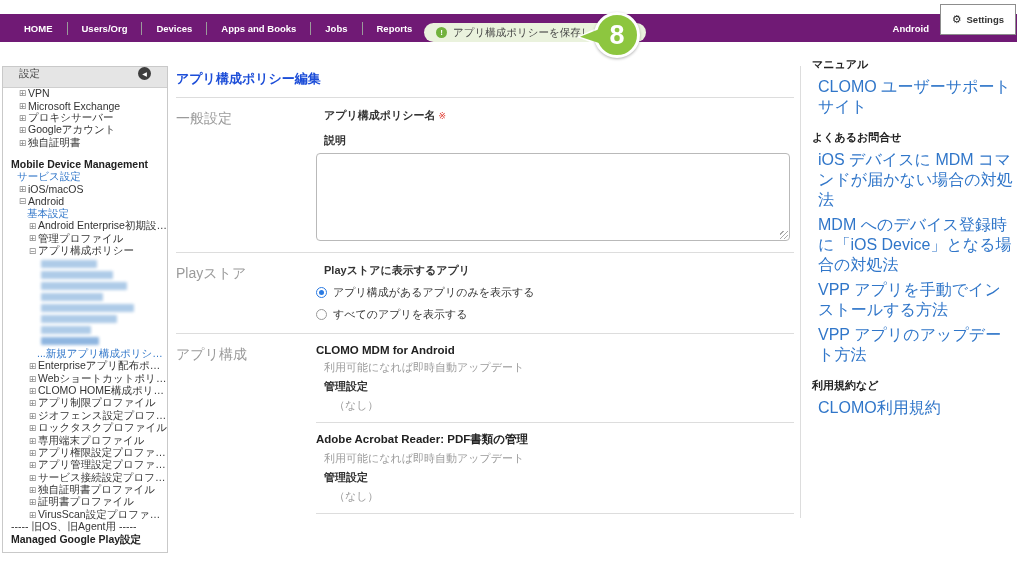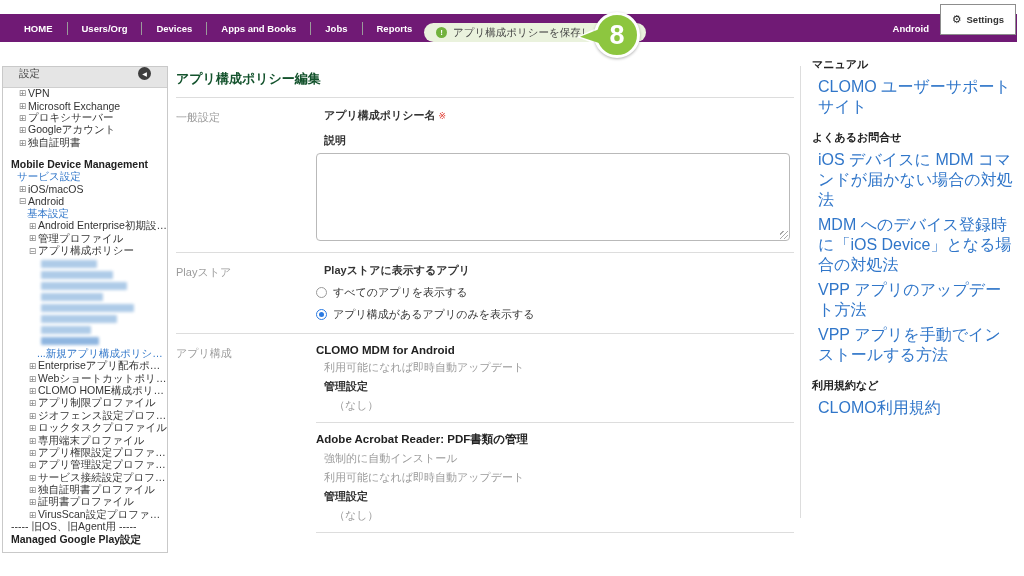--- a/index.html
+++ b/index.html
@@ -51,24 +51,24 @@
   .grp { font-weight:bold; color:#222; padding-left:8px; }
   .link .lbl { color:#3076c9; }
   .plain { padding-left:8px; }
   .gap8 { height:9px; }
   .blur-row { margin:2.5px 0 2.5px 38px; height:8.5px; border-radius:1px;
     background:#aecbe8; filter:blur(1.6px); }
   .blur-d { background:#8fb6e0; }
 
   
   .main { position:absolute; left:176px; top:70px; width:618px; }
-  .page-title { font-size:13px; font-weight:bold; color:#14532d; padding-bottom:9px;
+  .page-title { font-size:13px; font-weight:bold; color:#1d4ed8; padding-bottom:9px;
     border-bottom:1px solid #ddd; }
   .sect { display:grid; grid-template-columns:140px 1fr; padding-top:10px; }
-  .sect-label { font-size:11px; color:#9b9b9b; padding-top:2px; }
+  .sect-label { font-size:14px; color:#9b9b9b; padding-top:2px; }
   .fld-label { font-size:11px; font-weight:bold; color:#333; margin-bottom:5px;margin-left:8px; }
   .req { color:#e0392f; font-size:9px; margin-left:3px; font-weight:normal; }
   .txt-input { width:190px; height:21px; border:1px solid #b9b9b9; border-radius:4px;
     padding:0 8px; font-size:11.5px; color:#222; font-family:inherit; }
   .desc-wrap { position:relative; width:474px; }
   .txt-area { width:474px; height:88px; border:1px solid #b9b9b9; border-radius:4px;
     padding:4px 6px; font-size:11.5px; font-family:inherit; resize:none; display:block; }
   .resize-grip { position:absolute; right:2px; bottom:2px; width:8px; height:8px;
     background:repeating-linear-gradient(135deg,transparent 0 2px,#aaa 2px 3px); }
   .mt10 { margin-top:10px; }
@@ -270,45 +270,44 @@
     </div>
   </div>
 
   <hr class="hr">
 
   <div class="sect">
     <div class="sect-label">Playストア</div>
     <div>
       <div class="fld-label">Playストアに表示するアプリ</div>
       <div class="radio-row">
+        <span class="rad on"></span>
+        <span>アプリ構成があるアプリのみを表示する</span>
+      </div>
+      <div class="radio-row">
         <span class="rad"></span>
         <span>すべてのアプリを表示する</span>
-      </div>
-      <div class="radio-row">
-        <span class="rad on"></span>
-        <span>アプリ構成があるアプリのみを表示する</span>
       </div>
     </div>
   </div>
 
   <hr class="hr">
 
   <div class="sect">
     <div class="sect-label">アプリ構成</div>
     <div>
       <div>
         <div class="app-name">CLOMO MDM for Android</div>
         <div class="app-detail">利用可能になれば即時自動アップデート</div>
         <div class="app-mgmt">管理設定</div>
         <div class="app-none">（なし）</div>
       </div>
       <hr class="hr-inner">
       <div>
         <div class="app-name">Adobe Acrobat Reader: PDF書類の管理</div>
-        <div class="app-detail">強制的に自動インストール</div>
         <div class="app-detail">利用可能になれば即時自動アップデート</div>
         <div class="app-mgmt">管理設定</div>
         <div class="app-none">（なし）</div>
       </div>
       <hr class="hr-inner">
 
     </div>
   </div>
 
 </div>
@@ -316,20 +315,20 @@
 <div class="vdiv"></div>
 <div class="help">
   <div class="hsec">
     <h3>マニュアル</h3>
     <div class="hlink">CLOMO ユーザーサポート サイト</div>
   </div>
   <div class="hsec">
     <h3>よくあるお問合せ</h3>
     <div class="hlink">iOS デバイスに MDM コマンドが届かない場合の対処法</div>
     <div class="hlink">MDM へのデバイス登録時に「iOS Device」となる場合の対処法</div>
+    <div class="hlink">VPP アプリを手動でインストールする方法</div>
     <div class="hlink">VPP アプリのアップデート方法</div>
-    <div class="hlink">VPP アプリを手動でインストールする方法</div>
   </div>
   <div class="hsec">
     <h3>利用規約など</h3>
     <div class="hlink">CLOMO利用規約</div>
   </div>
 </div>
 
 </body></html>

